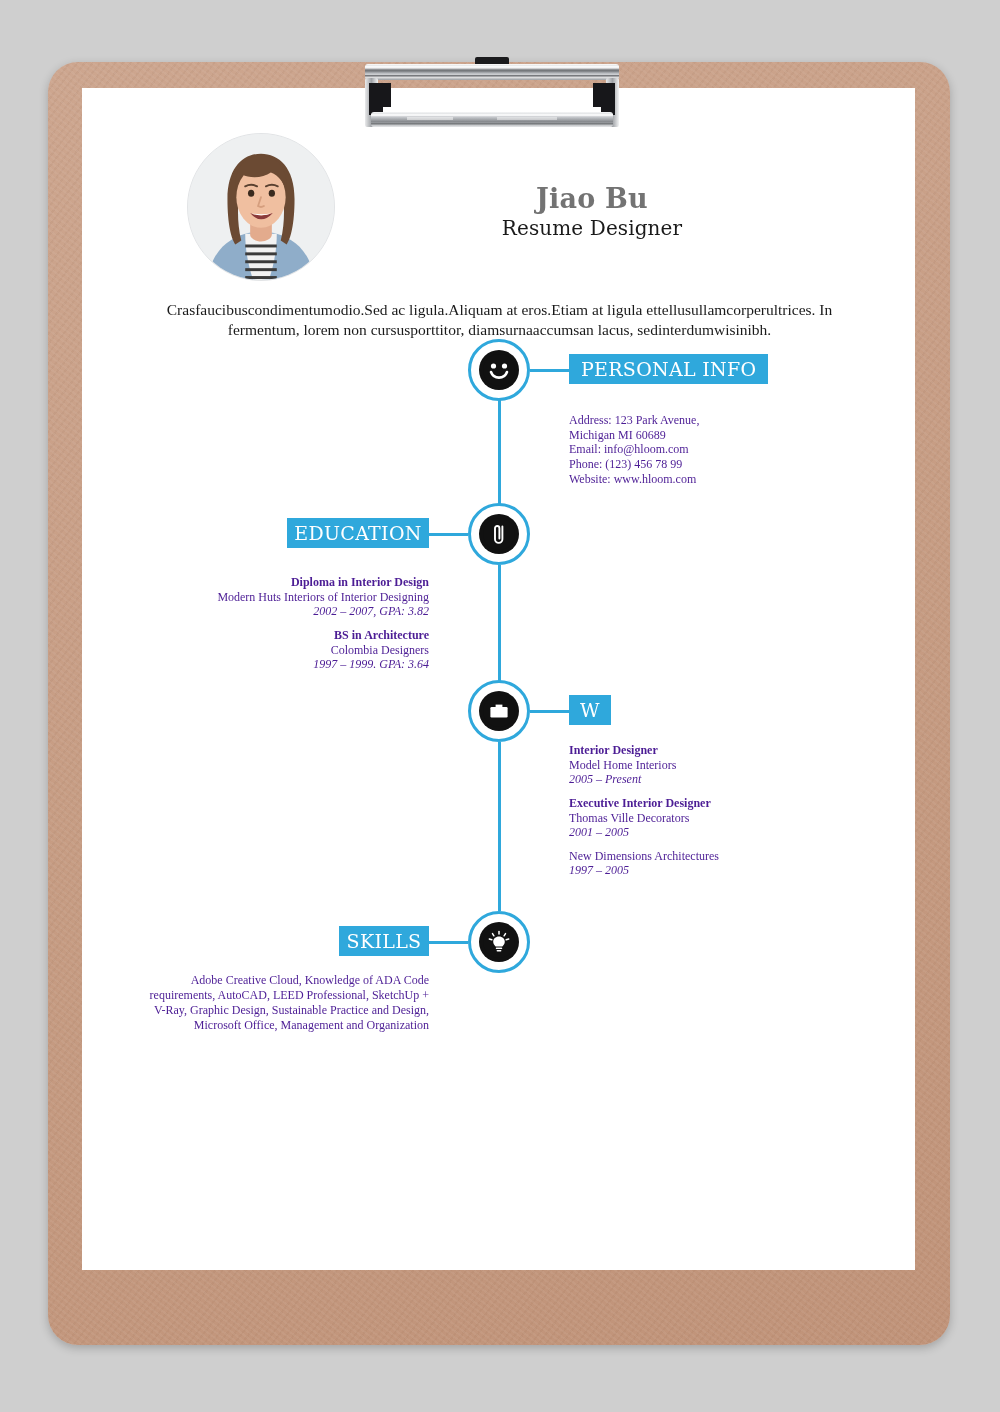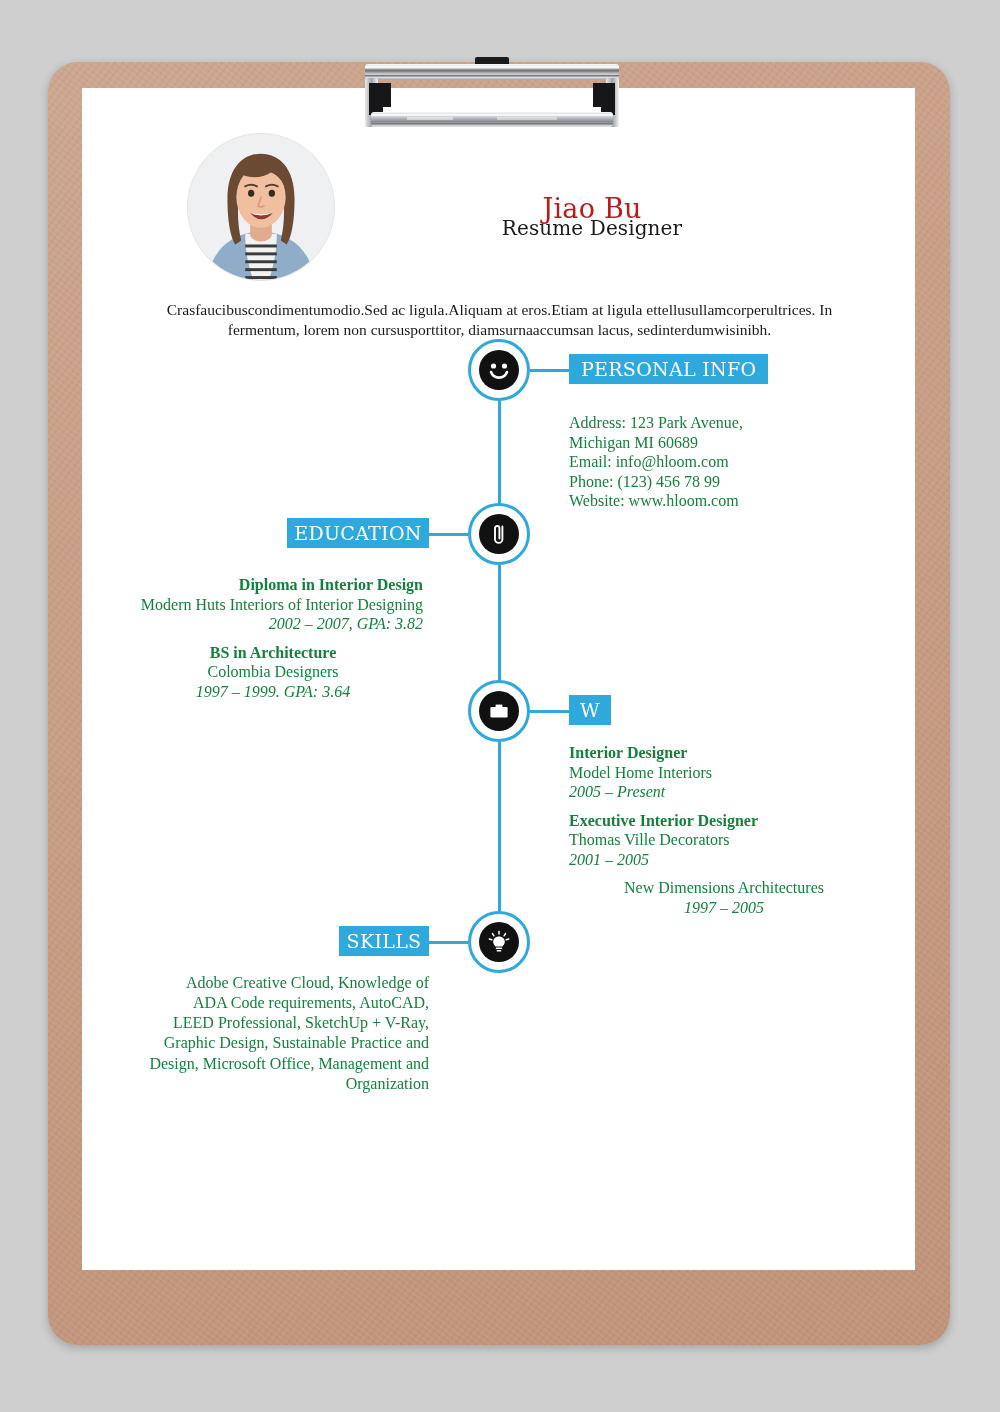--- a/index.html
+++ b/index.html
@@ -50,25 +50,25 @@
   .header { position:relative; height:180px; }
   #avatar {
     position:absolute; left:105px; top:45px;
     width:148px; height:148px; border-radius:50%;
     overflow:hidden; background:#eceef0;
     border:1px solid #e2e4e6;
   }
   #avatar svg { display:block; width:100%; height:100%; }
 
   #name {
-    position:absolute; left:300px; top:105px; width:420px;
+    position:absolute; left:300px; top:95px; width:420px;
     text-align:center;
-    color:#b91c1c;
+    color:#737373;
     font-family:"DejaVu Serif", serif;
-    font-weight:normal;
+    font-weight:bold;
     font-size:27px;
     letter-spacing:.2px;
   }
   #role {
     position:absolute; left:300px; top:128px; width:420px;
     text-align:center;
     color:#1a1a1a;
     font-family:"DejaVu Serif", serif;
     font-size:20px;
     letter-spacing:.1px;
@@ -115,28 +115,28 @@
     line-height:30px;
     height:30px;
     padding:0 12px;
     white-space:nowrap;
     overflow:hidden;
     letter-spacing:.3px;
     z-index:3;
   }
 
   
-  .block { position:absolute; font-size:16px; color:#15803d; line-height:1.22; }
+  .block { position:absolute; font-size:12px; color:#4c1d95; line-height:1.22; }
   .block.right { text-align:left; }
   .block.left  { text-align:right; }
   .block .ln { display:block; }
   .ttl  { font-weight:bold; }
   .ital { font-style:italic; }
   .grp  { margin-bottom:9px; }
-  .grp:last-child { margin-bottom:0;text-align:center; }
+  .grp:last-child { margin-bottom:0; }
 </style>
 </head>
 <body>
 
 <div id="clipboard"></div>
 
 <div id="page">
 
   <div class="header">
 
@@ -211,21 +211,21 @@
       <span class="disc">
         <svg width="34" height="34" viewBox="0 0 34 34">
           <circle cx="17" cy="17" r="16" fill="#111"></circle>
           <path d="M20.4 9.5 L20.4 22.2 A3.7 3.7 0 0 1 13 22.2 L13 11.2 A2.2 2.2 0 0 1 17.4 11.2 L17.4 21.6" fill="none" stroke="#fff" stroke-width="1.9" stroke-linecap="round" stroke-linejoin="round"></path>
         </svg>
       </span>
     </div>
     <div class="connector" style="left:347px; top:445px; width:39px;"></div>
     <div class="chip" style="left:205px; top:430px; width:142px; text-align:center; padding:0;">EDUCATION</div>
 
-    <div class="block left" style="left:41px; top:487px; width:300px;">
+    <div class="block left" style="left:47px; top:487px; width:300px;">
       <div class="grp">
         <span class="ln ttl">Diploma in Interior Design</span>
         <span class="ln">Modern Huts Interiors of Interior Designing</span>
         <span class="ln ital">2002 – 2007, GPA: 3.82</span>
       </div>
       <div class="grp">
         <span class="ln ttl">BS in Architecture</span>
         <span class="ln">Colombia Designers</span>
         <span class="ln ital">1997 – 1999. GPA: 3.64</span>
       </div>

